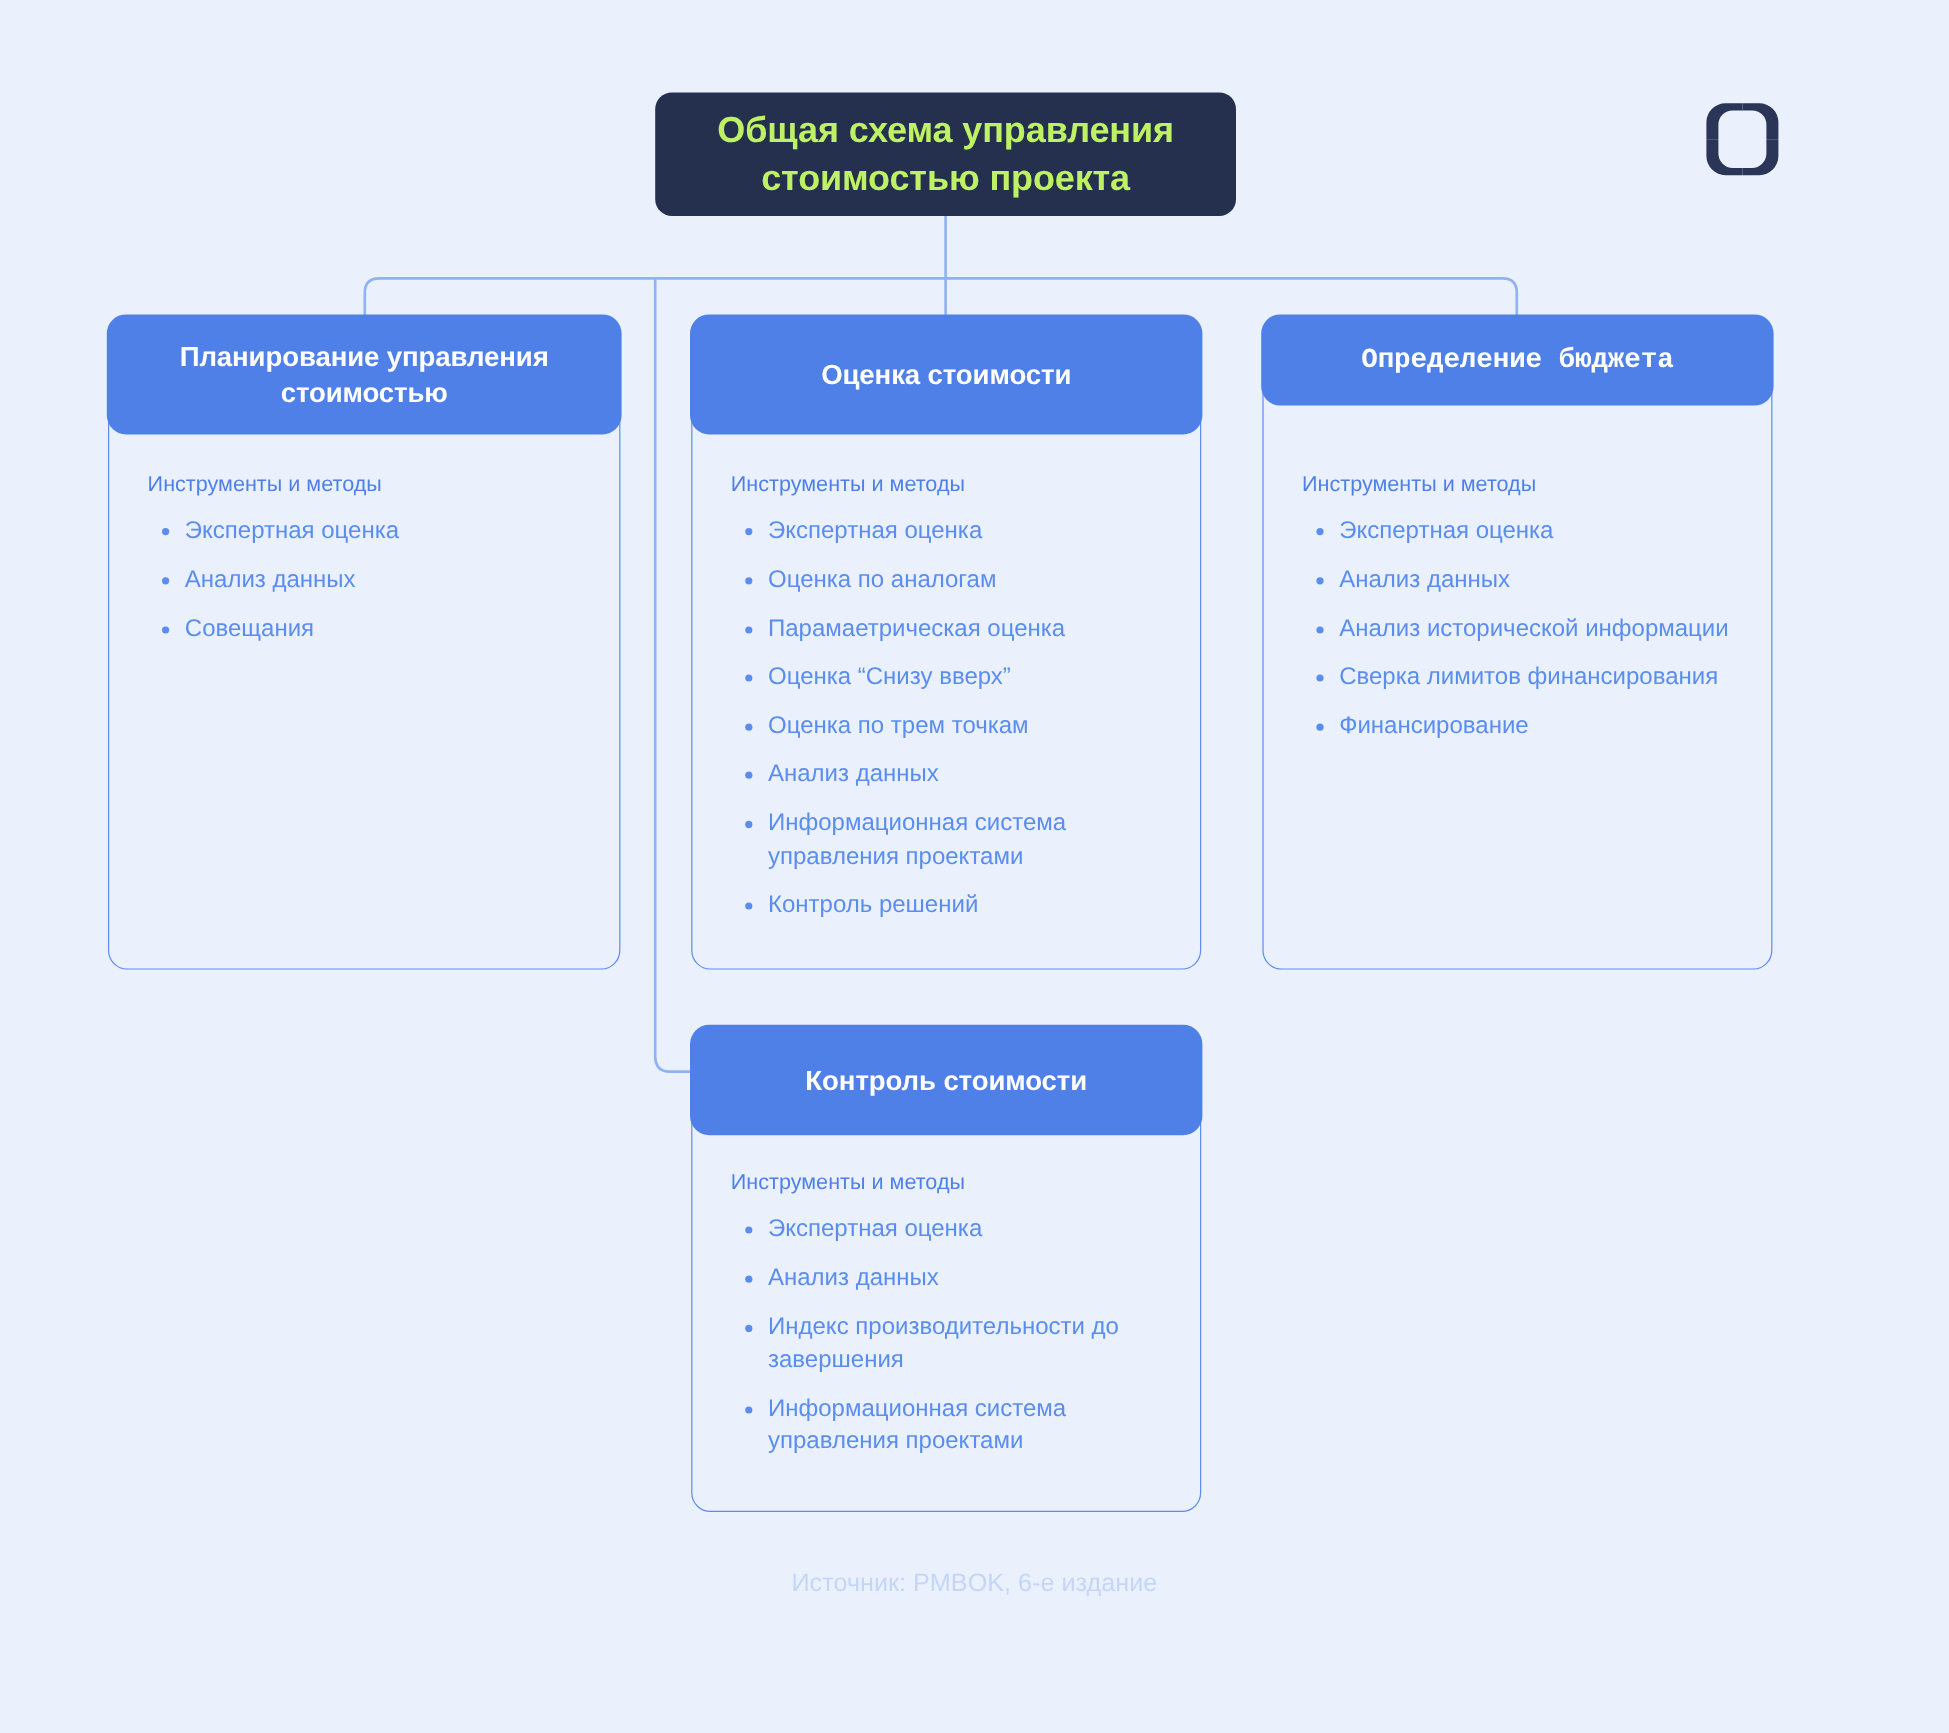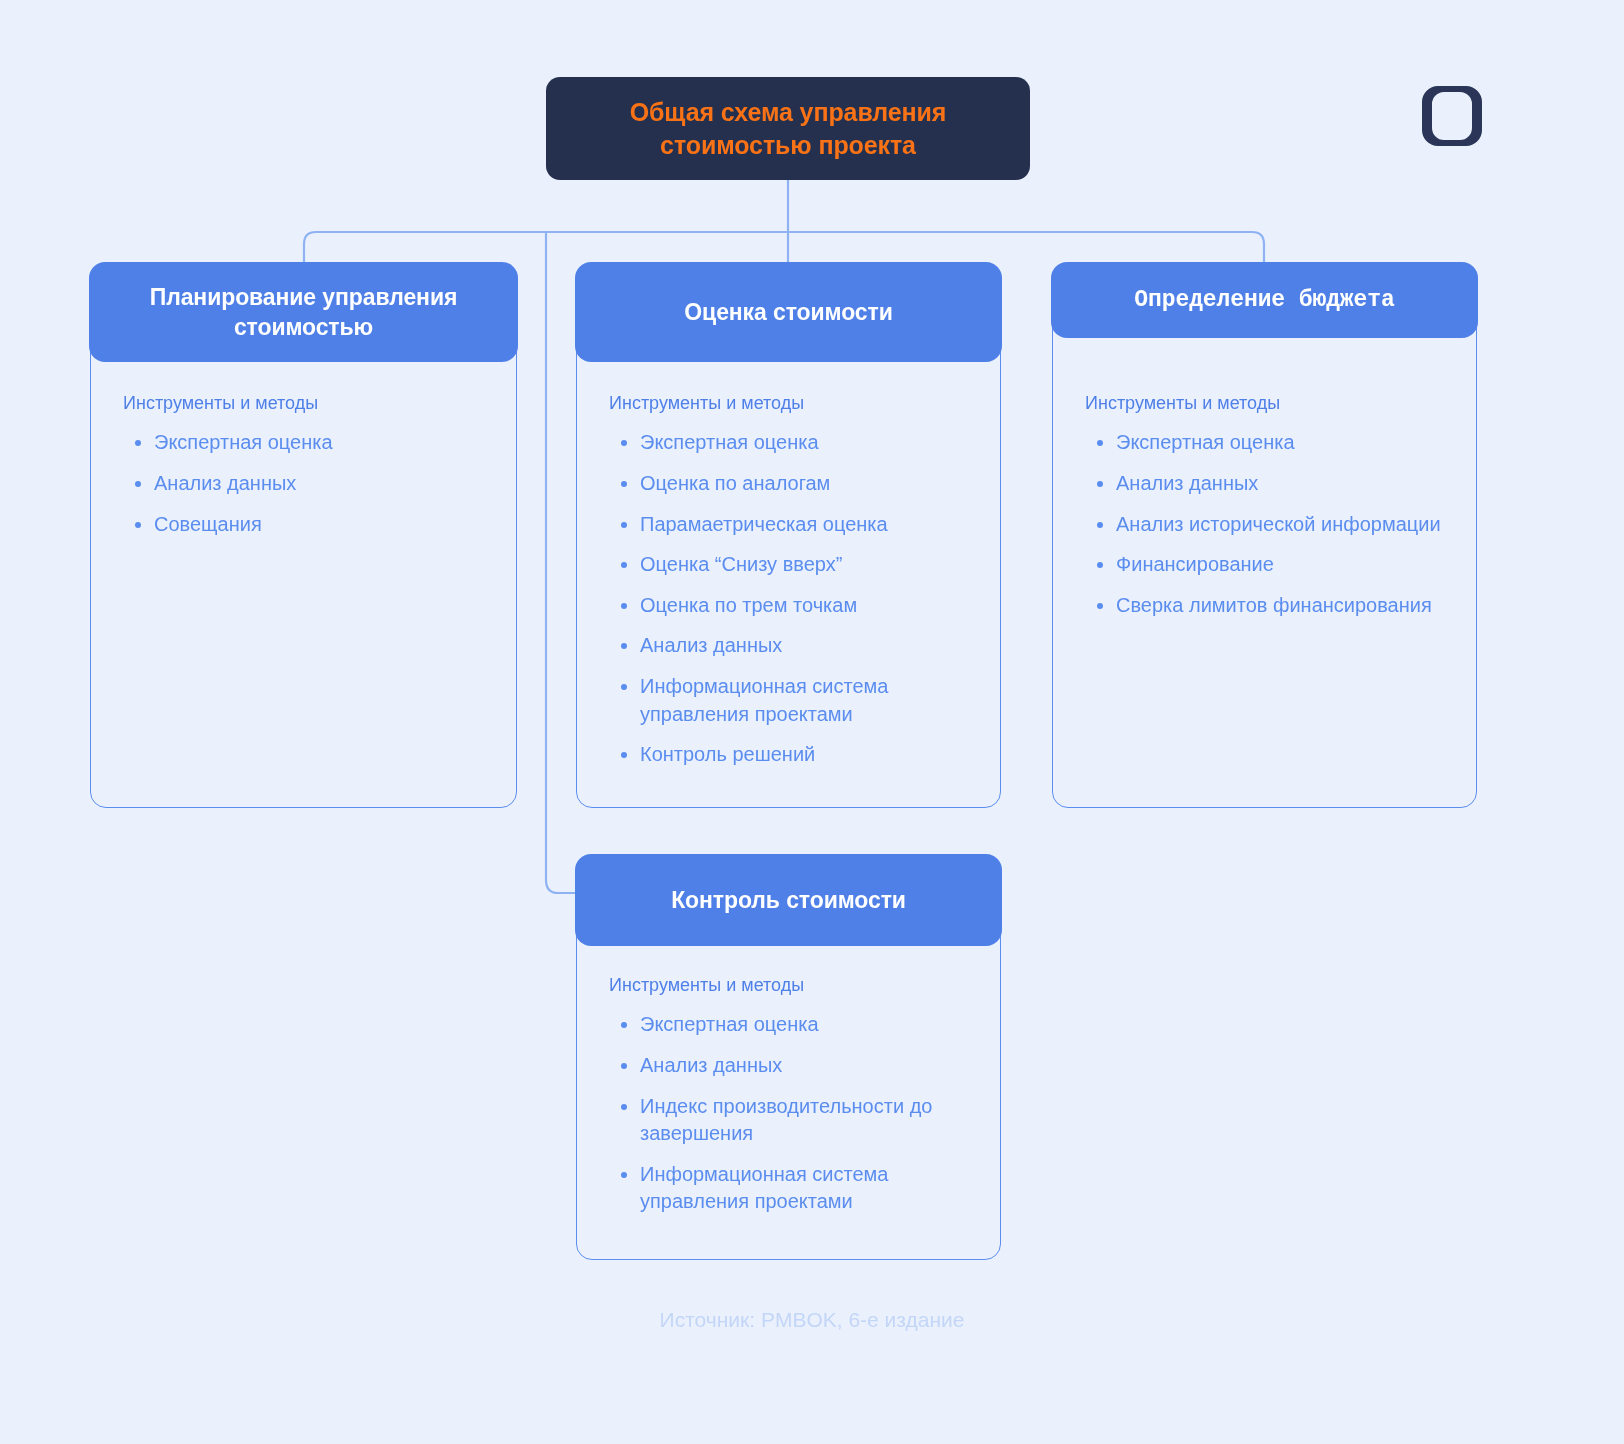--- a/index.html
+++ b/index.html
@@ -51,22 +51,22 @@
     width: 484px;
     height: 103px;
     background: #25304f;
     border-radius: 14px;
     display: flex;
     align-items: center;
     justify-content: center;
     z-index: 3;
   }
   #root-node .root-title {
-    color: #f97316;
-    font-size: 25px;
+    color: #bef264;
+    font-size: 30px;
     font-weight: bold;
     line-height: 1.32;
     text-align: center;
     letter-spacing: -0.1px;
     padding: 0 22px;
   }
 
   
   .card {
     position: absolute;
@@ -232,22 +232,22 @@
   <div class="card" id="card-budget">
     <div class="card-header">
       <div class="card-title">Определение бюджета</div>
     </div>
     <div class="card-body">
       <div class="section-label">Инструменты и методы</div>
       <ul class="tool-list">
         <li>Экспертная оценка</li>
         <li>Анализ данных</li>
         <li>Анализ исторической информации</li>
+        <li>Сверка лимитов финансирования</li>
         <li>Финансирование</li>
-        <li>Сверка лимитов финансирования</li>
       </ul>
     </div>
   </div>
 
   <div class="card" id="card-control">
     <div class="card-header">
       <div class="card-title">Контроль стоимости</div>
     </div>
     <div class="card-body">
       <div class="section-label">Инструменты и методы</div>

